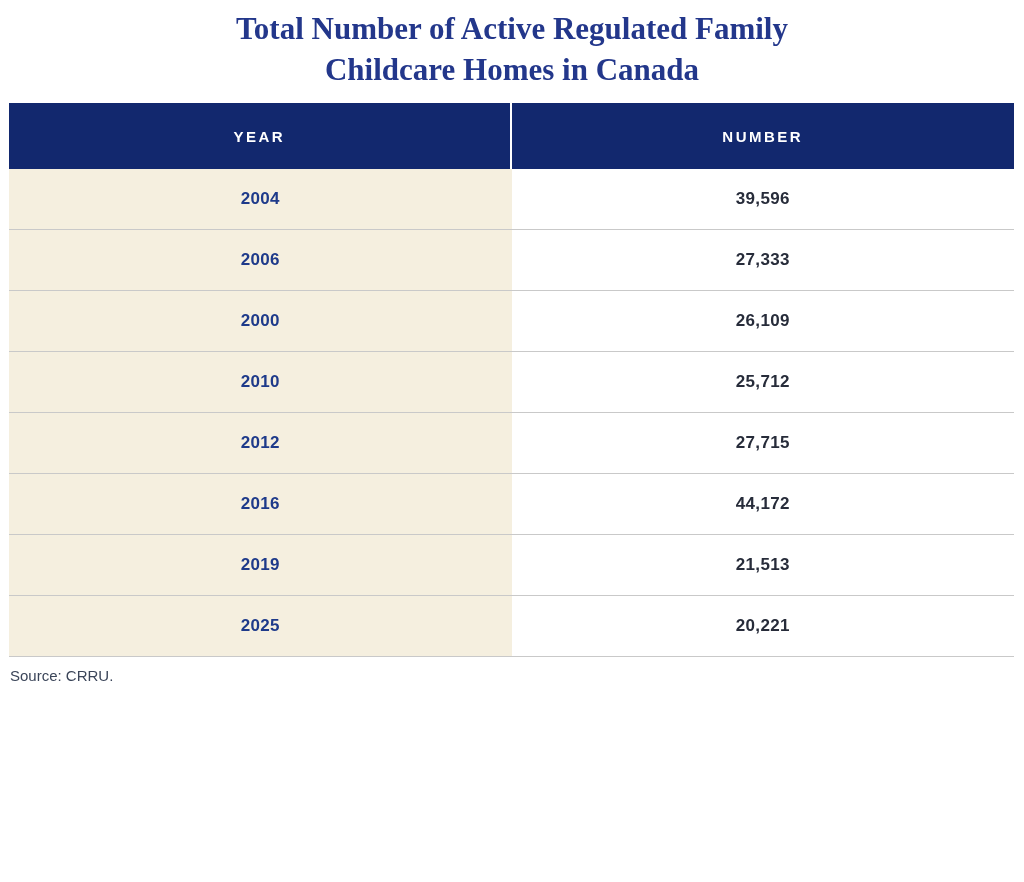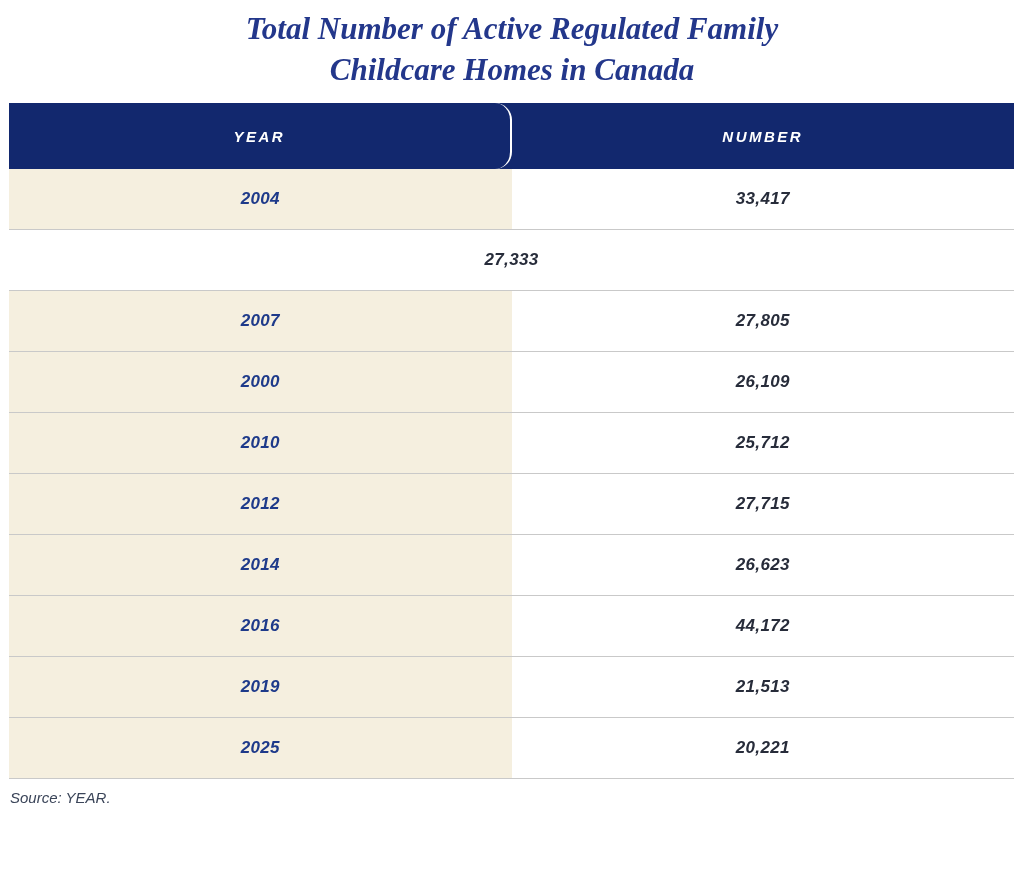--- a/index.html
+++ b/index.html
@@ -4,21 +4,21 @@
 <style>
   :root {
     --header-bg: #12286e;
     --title: #23378b;
     --year-text: #1e3a8a;
     --number-text: #272c3a;
     --year-col-bg: #f5efdf;
     --divider: #c9c9c9;
     --source-text: #3b4559;
   }
-  * { box-sizing: border-box; font-style: italic; }
+  * { box-sizing: border-box; }
   html, body { margin: 0; padding: 0; }
   body {
     width: 1024px;
     height: 882px;
     background: #ffffff;
     font-family: "Liberation Sans", sans-serif;
     overflow: hidden;
   }
   .title {
     margin: 8px 0 0 0;
@@ -39,21 +39,20 @@
   }
   .th {
     flex: 1 1 50%;
     display: flex;
     align-items: center;
     justify-content: center;
     color: #ffffff;
     font-size: 15px;
     font-weight: 700;
     letter-spacing: 2.5px;
-    border-radius: 17px;
   }
   .th.year-col { border-right: 2px solid #ffffff; }
   .row {
     display: flex;
     height: 61px;
     border-bottom: 1px solid var(--divider, #c9c9c9);
   }
   .cell {
     flex: 1 1 50%;
     display: flex;
@@ -84,54 +83,47 @@
   <h1 class="title"><span>Total Number of Active Regulated Family</span><br><span>Childcare Homes in Canada</span></h1>
 
   <div class="datatable">
     <div class="thead">
       <div class="th year-col">YEAR</div>
       <div class="th num-col">NUMBER</div>
     </div>
     <div class="tbody" id="tbody">
         <div class="row">
           <div class="cell year">2004</div>
-          <div class="cell num">33,417</div>
+          <div class="cell num">39,596</div>
         </div>
         <div class="row">
+          <div class="cell year">2006</div>
           <div class="cell num">27,333</div>
-        </div>
-        <div class="row">
-          <div class="cell year">2007</div>
-          <div class="cell num">27,805</div>
         </div>
         <div class="row">
           <div class="cell year">2000</div>
           <div class="cell num">26,109</div>
         </div>
         <div class="row">
           <div class="cell year">2010</div>
           <div class="cell num">25,712</div>
         </div>
         <div class="row">
           <div class="cell year">2012</div>
           <div class="cell num">27,715</div>
-        </div>
-        <div class="row">
-          <div class="cell year">2014</div>
-          <div class="cell num">26,623</div>
         </div>
         <div class="row">
           <div class="cell year">2016</div>
           <div class="cell num">44,172</div>
         </div>
         <div class="row">
           <div class="cell year">2019</div>
           <div class="cell num">21,513</div>
         </div>
         <div class="row">
           <div class="cell year">2025</div>
           <div class="cell num">20,221</div>
         </div>
       </div>
   </div>
 
-  <div class="source">Source: YEAR.</div>
+  <div class="source">Source: CRRU.</div>
 </div>
 
 </body></html>

